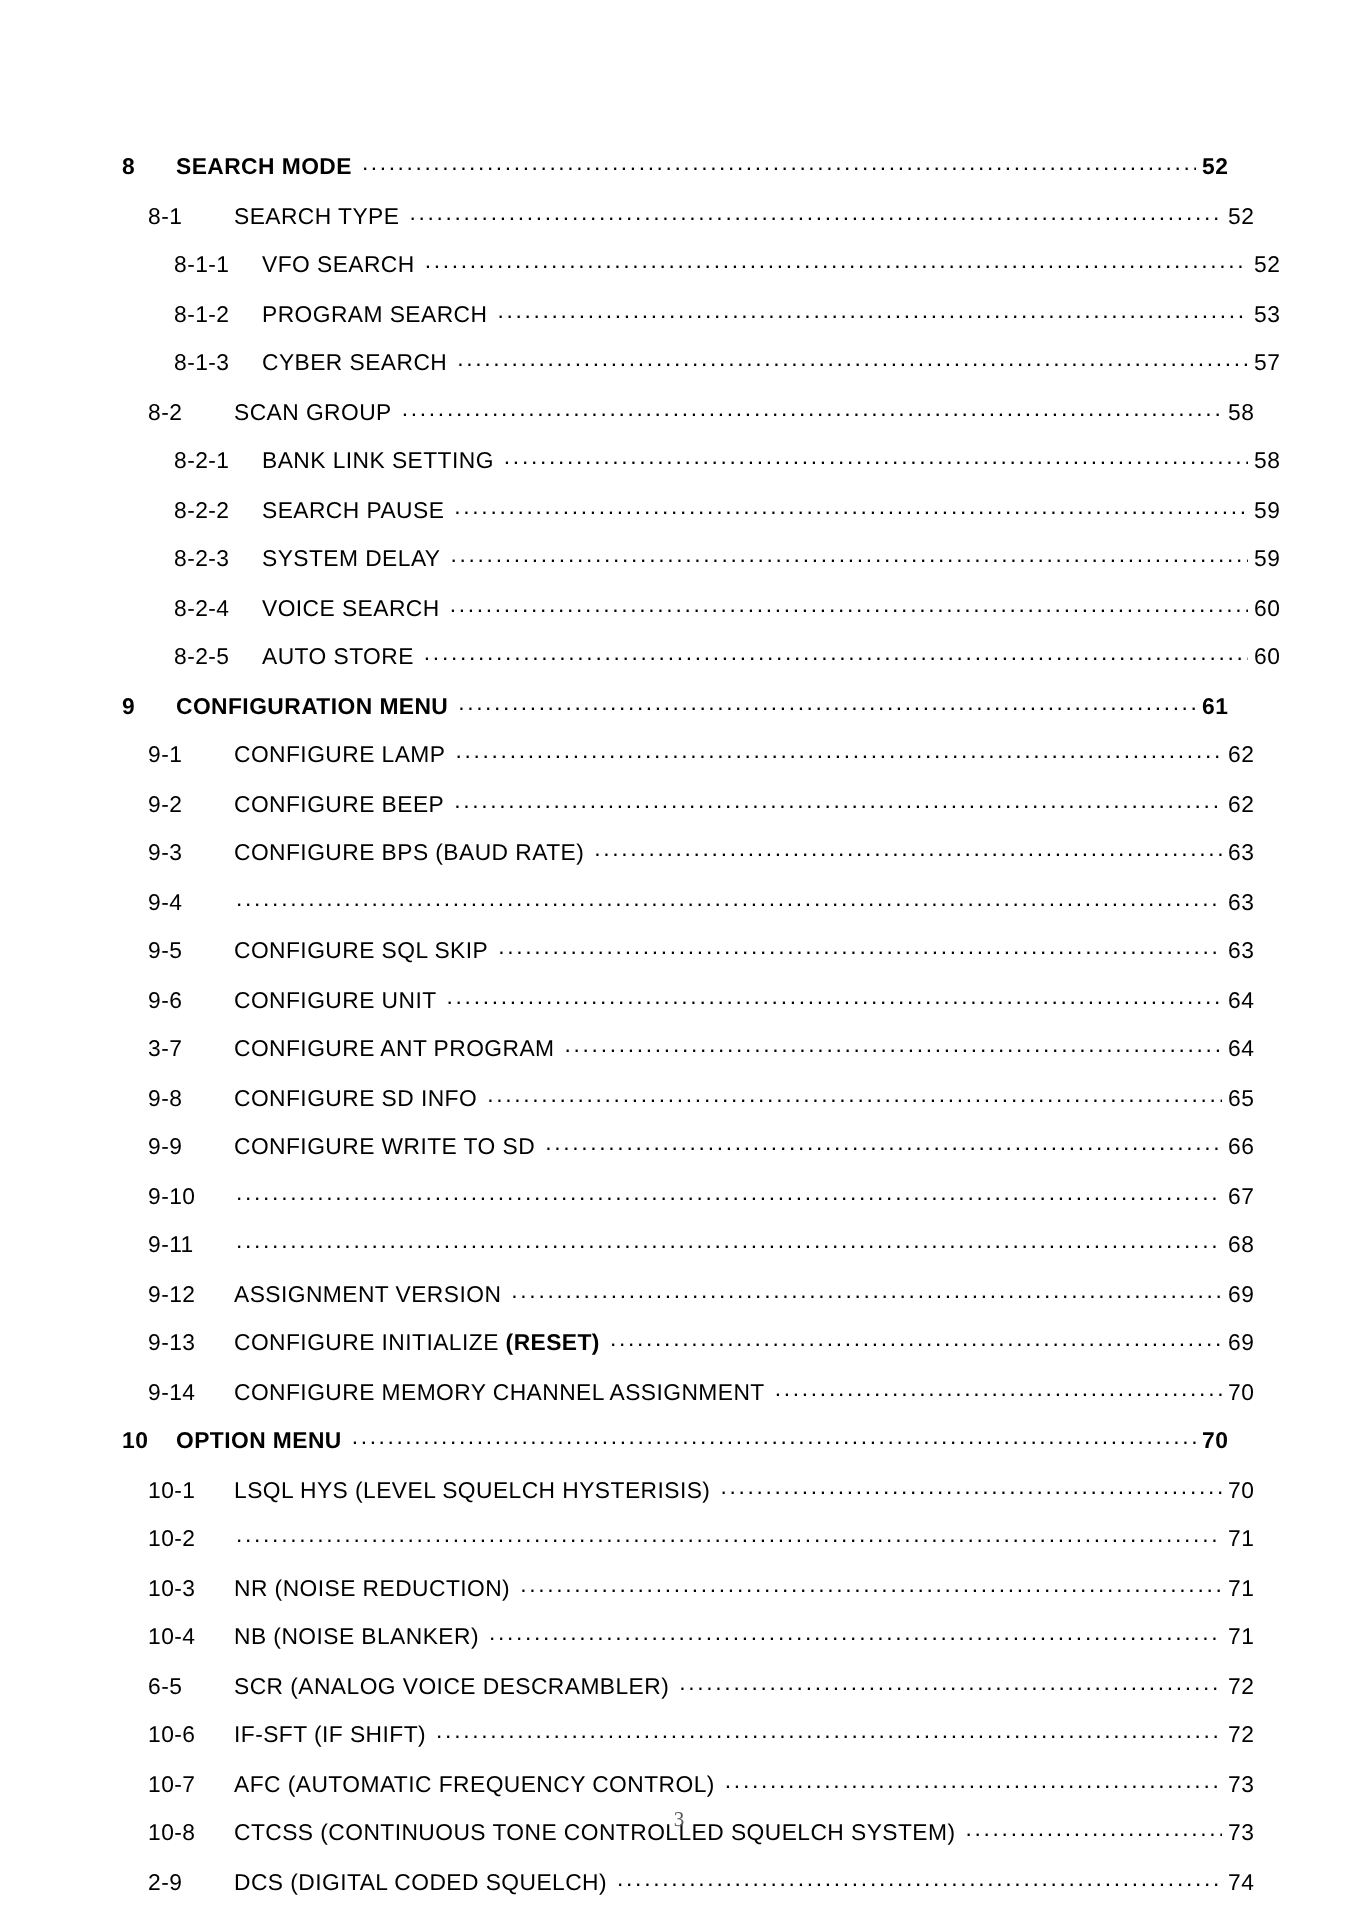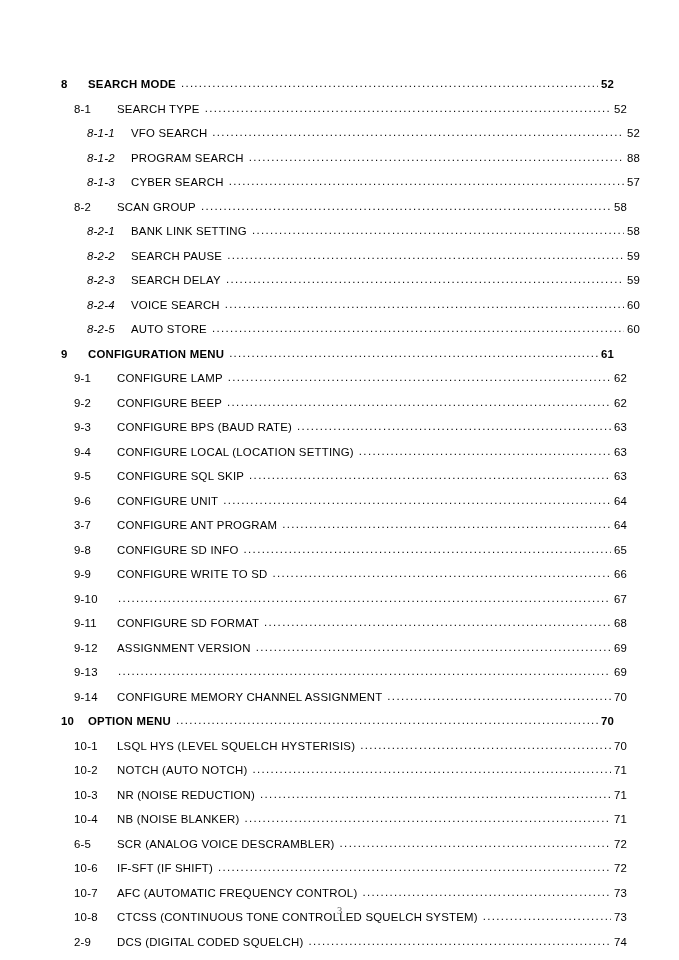--- a/index.html
+++ b/index.html
@@ -87,21 +87,21 @@
     font-weight: normal;
     margin-left: 13px;
   }
   .lvl2 .num  { width: 43px; }
 
   
   .lvl3 {
     font-weight: normal;
     margin-left: 26px;
   }
-  .lvl3 .num  { width: 44px; font-style: italic; }
+  .lvl3 .num  { width: 44px; }
 
   b.inline-bold { font-weight: bold; }
 
   
   .footer {
     position: absolute;
     left: 0;
     right: 0;
     top: 905px;
     text-align: center;
@@ -131,21 +131,21 @@
       <div class="toc-entry lvl3">
         <span class="num">8-1-1</span>
         <span class="title">VFO SEARCH</span>
         <span class="leader"></span>
         <span class="page-no">52</span>
       </div>
       <div class="toc-entry lvl3">
         <span class="num">8-1-2</span>
         <span class="title">PROGRAM SEARCH</span>
         <span class="leader"></span>
-        <span class="page-no">88</span>
+        <span class="page-no">53</span>
       </div>
       <div class="toc-entry lvl3">
         <span class="num">8-1-3</span>
         <span class="title">CYBER SEARCH</span>
         <span class="leader"></span>
         <span class="page-no">57</span>
       </div>
       <div class="toc-entry lvl2">
         <span class="num">8-2</span>
         <span class="title">SCAN GROUP</span>
@@ -159,21 +159,21 @@
         <span class="page-no">58</span>
       </div>
       <div class="toc-entry lvl3">
         <span class="num">8-2-2</span>
         <span class="title">SEARCH PAUSE</span>
         <span class="leader"></span>
         <span class="page-no">59</span>
       </div>
       <div class="toc-entry lvl3">
         <span class="num">8-2-3</span>
-        <span class="title">SEARCH DELAY</span>
+        <span class="title">SYSTEM DELAY</span>
         <span class="leader"></span>
         <span class="page-no">59</span>
       </div>
       <div class="toc-entry lvl3">
         <span class="num">8-2-4</span>
         <span class="title">VOICE SEARCH</span>
         <span class="leader"></span>
         <span class="page-no">60</span>
       </div>
       <div class="toc-entry lvl3">
@@ -201,21 +201,20 @@
         <span class="page-no">62</span>
       </div>
       <div class="toc-entry lvl2">
         <span class="num">9-3</span>
         <span class="title">CONFIGURE BPS (BAUD RATE)</span>
         <span class="leader"></span>
         <span class="page-no">63</span>
       </div>
       <div class="toc-entry lvl2">
         <span class="num">9-4</span>
-        <span class="title">CONFIGURE LOCAL (LOCATION SETTING)</span>
         <span class="leader"></span>
         <span class="page-no">63</span>
       </div>
       <div class="toc-entry lvl2">
         <span class="num">9-5</span>
         <span class="title">CONFIGURE SQL SKIP</span>
         <span class="leader"></span>
         <span class="page-no">63</span>
       </div>
       <div class="toc-entry lvl2">
@@ -242,32 +241,32 @@
         <span class="leader"></span>
         <span class="page-no">66</span>
       </div>
       <div class="toc-entry lvl2">
         <span class="num">9-10</span>
         <span class="leader"></span>
         <span class="page-no">67</span>
       </div>
       <div class="toc-entry lvl2">
         <span class="num">9-11</span>
-        <span class="title">CONFIGURE SD FORMAT</span>
         <span class="leader"></span>
         <span class="page-no">68</span>
       </div>
       <div class="toc-entry lvl2">
         <span class="num">9-12</span>
         <span class="title">ASSIGNMENT VERSION</span>
         <span class="leader"></span>
         <span class="page-no">69</span>
       </div>
       <div class="toc-entry lvl2">
         <span class="num">9-13</span>
+        <span class="title">CONFIGURE INITIALIZE <b class="inline-bold">(RESET)</b></span>
         <span class="leader"></span>
         <span class="page-no">69</span>
       </div>
       <div class="toc-entry lvl2">
         <span class="num">9-14</span>
         <span class="title">CONFIGURE MEMORY CHANNEL ASSIGNMENT</span>
         <span class="leader"></span>
         <span class="page-no">70</span>
       </div>
       <div class="toc-entry lvl1">
@@ -277,21 +276,20 @@
         <span class="page-no">70</span>
       </div>
       <div class="toc-entry lvl2">
         <span class="num">10-1</span>
         <span class="title">LSQL HYS (LEVEL SQUELCH HYSTERISIS)</span>
         <span class="leader"></span>
         <span class="page-no">70</span>
       </div>
       <div class="toc-entry lvl2">
         <span class="num">10-2</span>
-        <span class="title">NOTCH (AUTO NOTCH)</span>
         <span class="leader"></span>
         <span class="page-no">71</span>
       </div>
       <div class="toc-entry lvl2">
         <span class="num">10-3</span>
         <span class="title">NR (NOISE REDUCTION)</span>
         <span class="leader"></span>
         <span class="page-no">71</span>
       </div>
       <div class="toc-entry lvl2">

